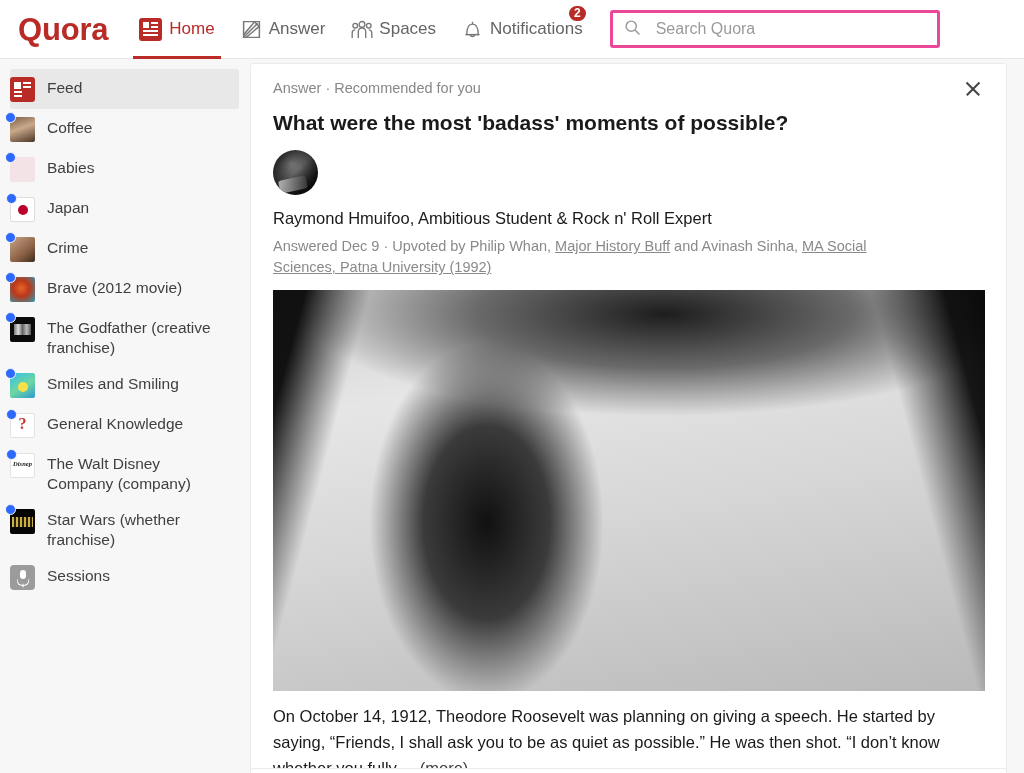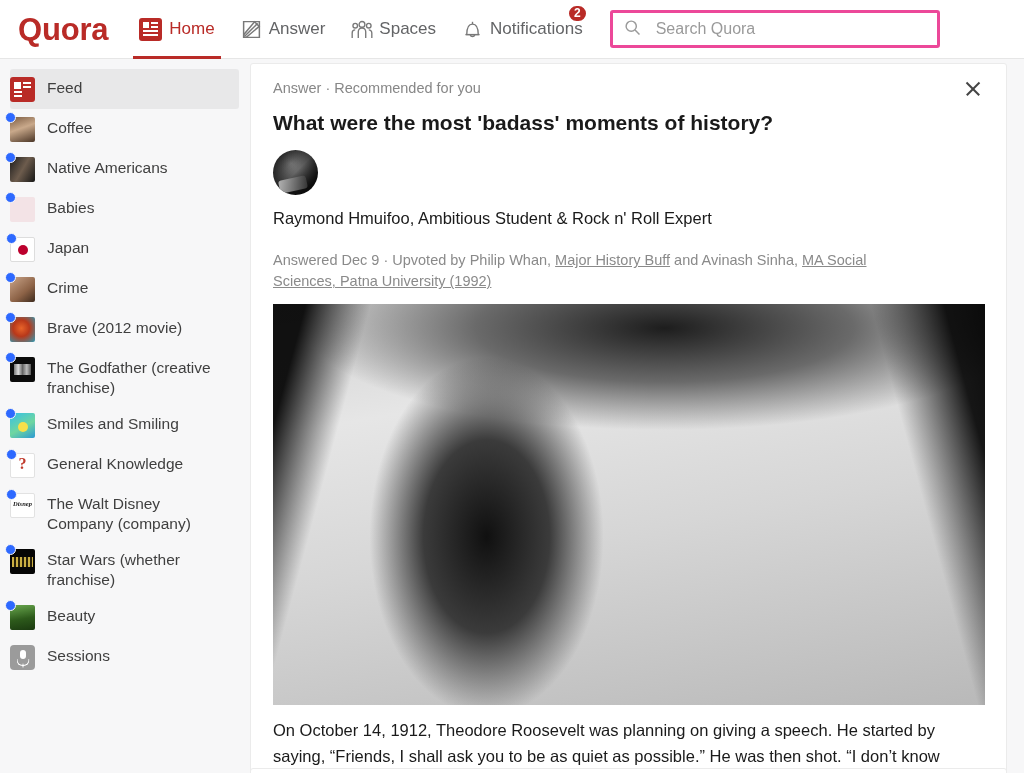--- a/index.html
+++ b/index.html
@@ -255,21 +255,21 @@
   }
   .avatar::after {
     content:""; position:absolute; left:6px; bottom:4px;
     width:28px; height:13px; border-radius:3px;
     background: linear-gradient(100deg,#c9c9c9,#3a3a3a);
     transform: rotate(-12deg);
     opacity:.85;
   }
   .author-name { font-size: 16.5px; color: #1a1a1a; line-height: 21px; }
   .answered-line {
-    font-size: 14.5px; color: #8a8a8a; line-height: 21px; margin-top: 21px;
+    font-size: 14.5px; color: #8a8a8a; line-height: 21px; margin-top: 7px;
     max-width: 640px;
   }
   .answered-line a { color: #8a8a8a; text-decoration: underline; cursor: pointer; }
 
   .answer-img {
     margin-top: 12px;
     width: 712px; height: 401px;
     background:
       linear-gradient(105deg, rgba(0,0,0,.92) 0%, rgba(0,0,0,.92) 4%, rgba(255,255,255,0) 12%),
       linear-gradient(255deg, rgba(0,0,0,.95) 0%, rgba(0,0,0,.9) 5%, rgba(255,255,255,0) 14%),
@@ -383,26 +383,20 @@
         <div class="side-thumb t-feed"></div>
         <div class="side-label">Feed</div>
       </div>
       <div class="side-item">
         <div class="side-thumb t-coffee">
           <span class="dot"></span>
         </div>
         <div class="side-label">Coffee</div>
       </div>
       <div class="side-item">
-        <div class="side-thumb t-native">
-          <span class="dot"></span>
-        </div>
-        <div class="side-label">Native Americans</div>
-      </div>
-      <div class="side-item">
         <div class="side-thumb t-babies">
           <span class="dot"></span>
         </div>
         <div class="side-label">Babies</div>
       </div>
       <div class="side-item">
         <div class="side-thumb t-japan">
           <span class="dot"></span>
         </div>
         <div class="side-label">Japan</div>
@@ -441,44 +435,38 @@
         <div class="side-thumb t-disney">
           <span class="dot"></span>
         </div>
         <div class="side-label">The Walt Disney Company (company)</div>
       </div>
       <div class="side-item">
         <div class="side-thumb t-starwars">
           <span class="dot"></span>
         </div>
         <div class="side-label">Star Wars (whether franchise)</div>
-      </div>
-      <div class="side-item">
-        <div class="side-thumb t-beauty">
-          <span class="dot"></span>
-        </div>
-        <div class="side-label">Beauty</div>
       </div>
       <div class="side-item">
         <div class="side-thumb t-sessions"></div>
         <div class="side-label">Sessions</div>
       </div>
     </div>
 </div>
 
 <div class="feed">
 
   <div class="card">
 
     <div class="card-meta">
       <span>Answer · Recommended for you</span>
       <span class="close-btn"></span>
     </div>
 
-    <div class="q-title">What were the most 'badass' moments of history?</div>
+    <div class="q-title">What were the most 'badass' moments of possible?</div>
 
     <div class="author-row">
       <div class="avatar"></div>
       <div>
         <div class="author-name">Raymond Hmuifoo, Ambitious Student &amp; Rock n' Roll Expert</div>
         <div class="answered-line">
           <span>Answered Dec 9 · Upvoted by </span><span>Philip Whan, </span><a>Major History Buff</a><span> and </span><span>Avinash Sinha, </span><a>MA Social Sciences, Patna University (1992)</a>
         </div>
       </div>
     </div>

